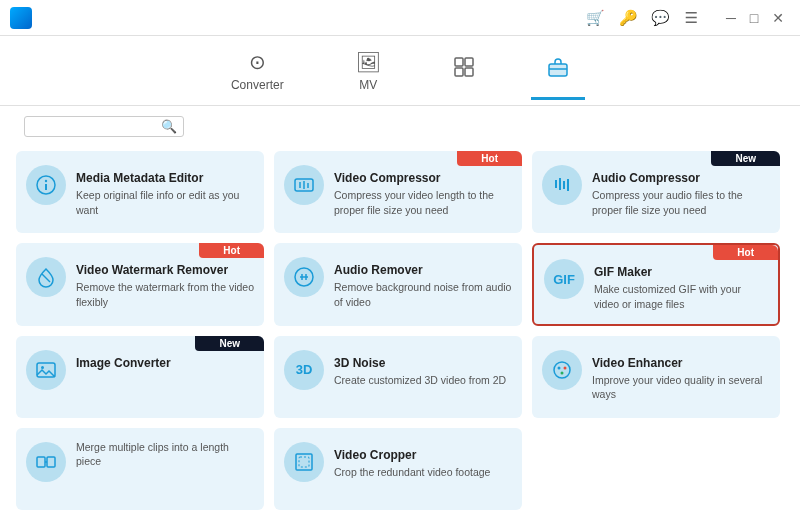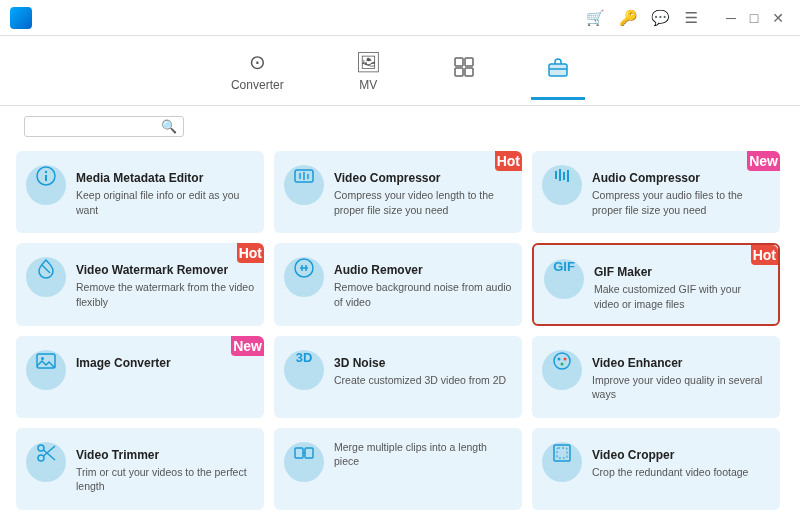--- a/index.html
+++ b/index.html
@@ -102,38 +102,38 @@
       min-height: 80px;
     }
     .tool-card.highlighted {
       border: 2px solid #c0392b;
     }
 
     .tool-icon-wrap {
       width: 40px; height: 40px; min-width: 40px;
       border-radius: 50%;
       background: #b8dff0;
-      display: flex; align-items: flex-start; justify-content: center;
+      display: flex; align-items: center; justify-content: center;
       font-size: 18px; color: #1a9bd7;
       margin-top: 2px;
     }
     .tool-info { flex: 1; }
     .tool-title { font-size: 12px; font-weight: 600; color: #222; margin-bottom: 3px; margin-top: 8px; }
     .tool-desc { font-size: 10.5px; color: #555; line-height: 1.4; }
 
     .badge {
       position: absolute;
       top: 0; right: 0;
-      padding: 2px 2px;
-      font-size: 14px; font-weight: bold;
+      padding: 2px 24px;
+      font-size: 10px; font-weight: bold;
       border-radius: 0 6px 0 4px;
       color: white;
     }
     .badge-hot { background: #e74c3c; }
-    .badge-new { background: #ec4899; }
+    .badge-new { background: #0f172a; }
   </style>
 </head>
 <body>
 
 <div class="title-bar">
   <div class="title-bar-left">
     <div class="app-logo">
       <span></span>
     </div>
     <span class="title-text"></span>
@@ -306,34 +306,20 @@
           </svg>
         </div>
         <div class="tool-info">
           <div class="tool-title">Video Enhancer</div>
           <div class="tool-desc">Improve your video quality in several ways</div>
         </div>
       </div>
       <div class="tool-card">
         <div class="tool-icon-wrap">
           <svg width="22" height="22" viewBox="0 0 22 22">
-            <circle cx="6" cy="16" r="3" stroke="#1a9bd7" stroke-width="1.5" fill="none"></circle>
-            <circle cx="6" cy="6" r="3" stroke="#1a9bd7" stroke-width="1.5" fill="none"></circle>
-            <line x1="8.5" y1="14" x2="20" y2="4" stroke="#1a9bd7" stroke-width="1.5"></line>
-            <line x1="8.5" y1="8" x2="20" y2="18" stroke="#1a9bd7" stroke-width="1.5"></line>
-          </svg>
-        </div>
-        <div class="tool-info">
-          <div class="tool-title">Video Trimmer</div>
-          <div class="tool-desc">Trim or cut your videos to the perfect length</div>
-        </div>
-      </div>
-      <div class="tool-card">
-        <div class="tool-icon-wrap">
-          <svg width="22" height="22" viewBox="0 0 22 22">
             <rect x="2" y="6" width="8" height="10" rx="1" stroke="#1a9bd7" stroke-width="1.5" fill="none"></rect>
             <rect x="12" y="6" width="8" height="10" rx="1" stroke="#1a9bd7" stroke-width="1.5" fill="none"></rect>
             <line x1="10" y1="11" x2="12" y2="11" stroke="#1a9bd7" stroke-width="1.5"></line>
           </svg>
         </div>
         <div class="tool-info">
           <div class="tool-desc">Merge multiple clips into a length piece</div>
         </div>
       </div>
       <div class="tool-card">

